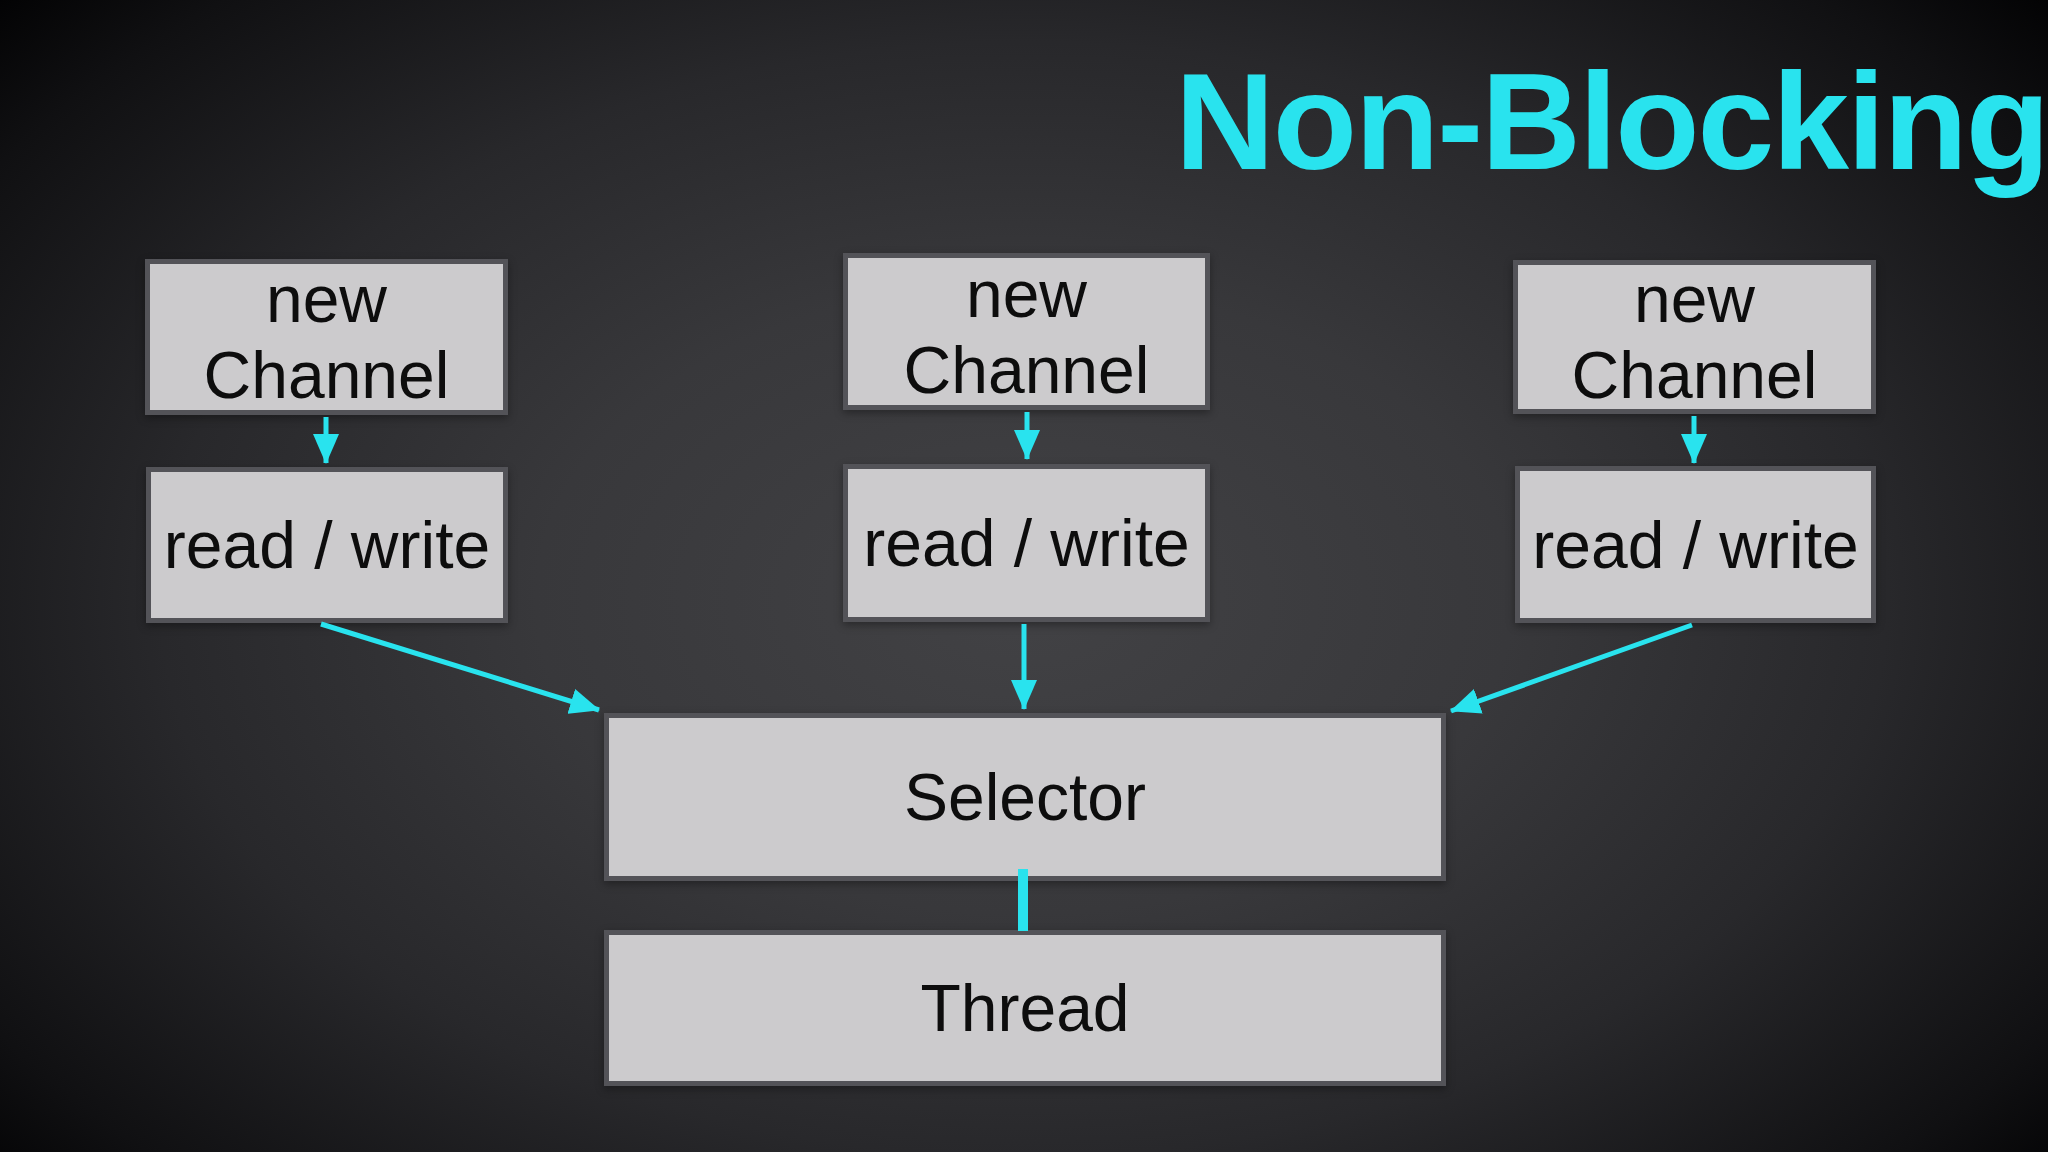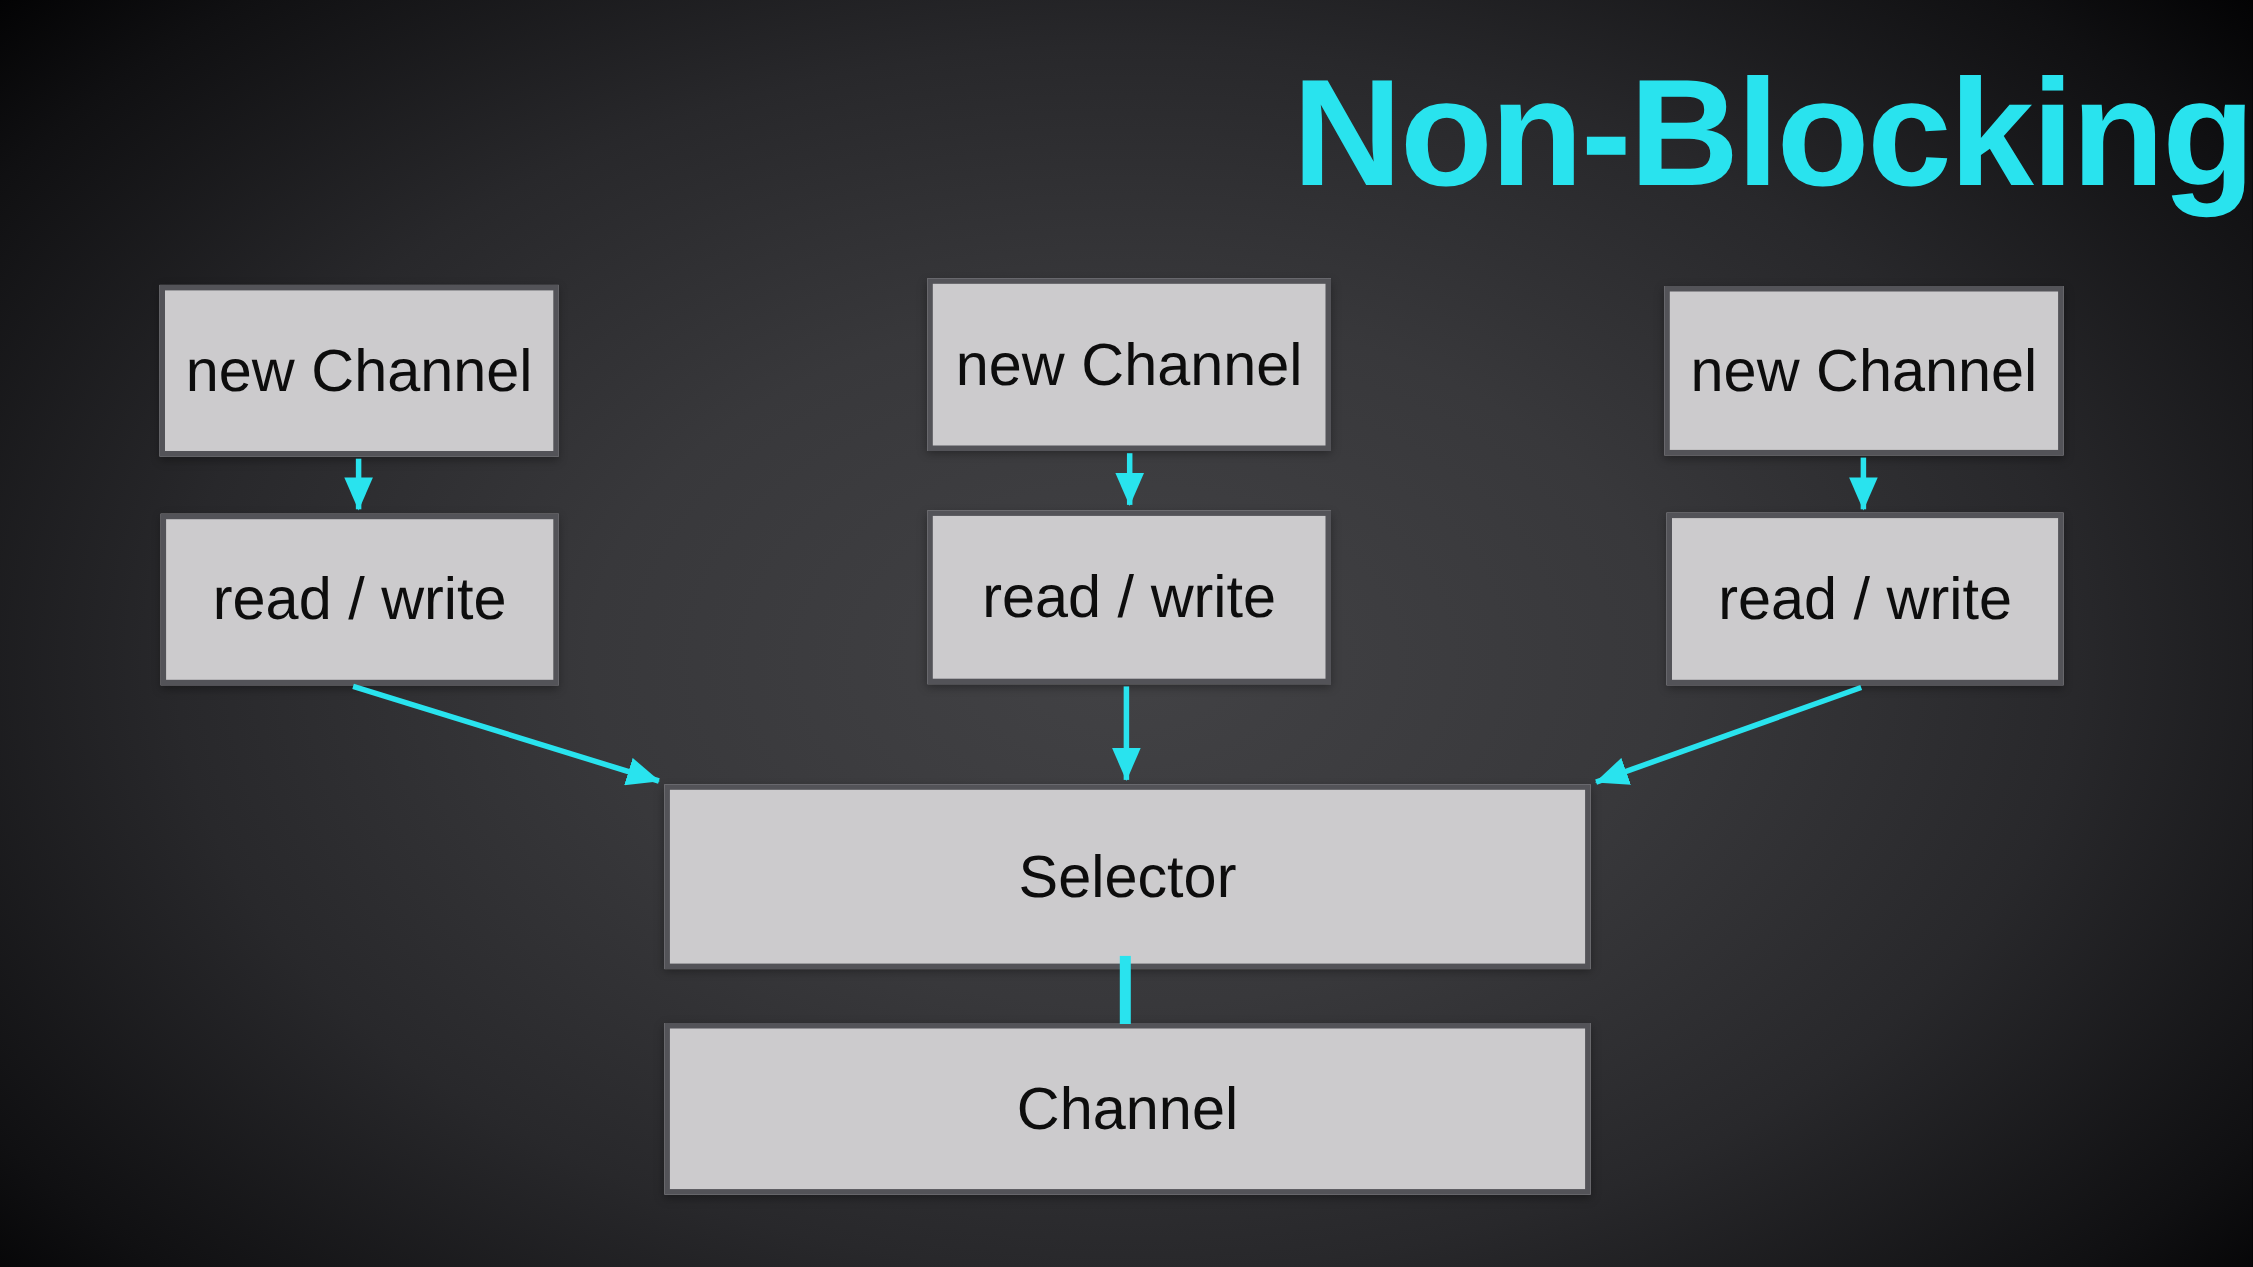--- a/index.html
+++ b/index.html
@@ -26,21 +26,21 @@
     letter-spacing:-2px;
     color:var(--accent);
   }
   .node{
     position:absolute;
     background:var(--box-fill);
     border:5px solid var(--box-border);
     box-shadow:0 3px 8px rgba(0,0,0,0.35);
     display:flex;align-items:center;justify-content:center;
     color:var(--box-text);
-    font-size:54px;
+    font-size:66px;
     box-sizing:border-box;
     text-align:center;
   }
   
   #new-channel-left  {left:145px; top:259px; width:363px; height:156px;}
   #read-write-left   {left:146px; top:467px; width:362px; height:156px;}
   #new-channel-middle{left:843px; top:253px; width:367px; height:157px;}
   #read-write-middle {left:843px; top:464px; width:367px; height:158px;}
   #new-channel-right {left:1513px;top:260px; width:363px; height:154px;}
   #read-write-right  {left:1515px;top:466px; width:361px; height:157px;}
@@ -66,21 +66,21 @@
   <div class="node" id="new-channel-middle">new Channel</div>
 
   <div class="node" id="read-write-middle">read / write</div>
 
   <div class="node" id="new-channel-right">new Channel</div>
 
   <div class="node" id="read-write-right">read / write</div>
 
   <div class="node" id="selector">Selector</div>
 
-  <div class="node" id="thread">Channel</div>
+  <div class="node" id="thread">Thread</div>
 
   <svg id="arrows" viewBox="0 0 2048 1152" xmlns="http://www.w3.org/2000/svg">
     <defs>
       <marker id="arrowhead" markerUnits="userSpaceOnUse" markerWidth="34" markerHeight="26" refX="29" refY="13" orient="auto">
         <path d="M0,0 L30,13 L0,26 z"></path>
       </marker>
     </defs>
     <line class="thin" x1="326" y1="417" x2="326" y2="463" marker-end="url(#arrowhead)"></line>
     <line class="thin" x1="1027" y1="412" x2="1027" y2="459" marker-end="url(#arrowhead)"></line>
     <line class="thin" x1="1694" y1="416" x2="1694" y2="463" marker-end="url(#arrowhead)"></line>

